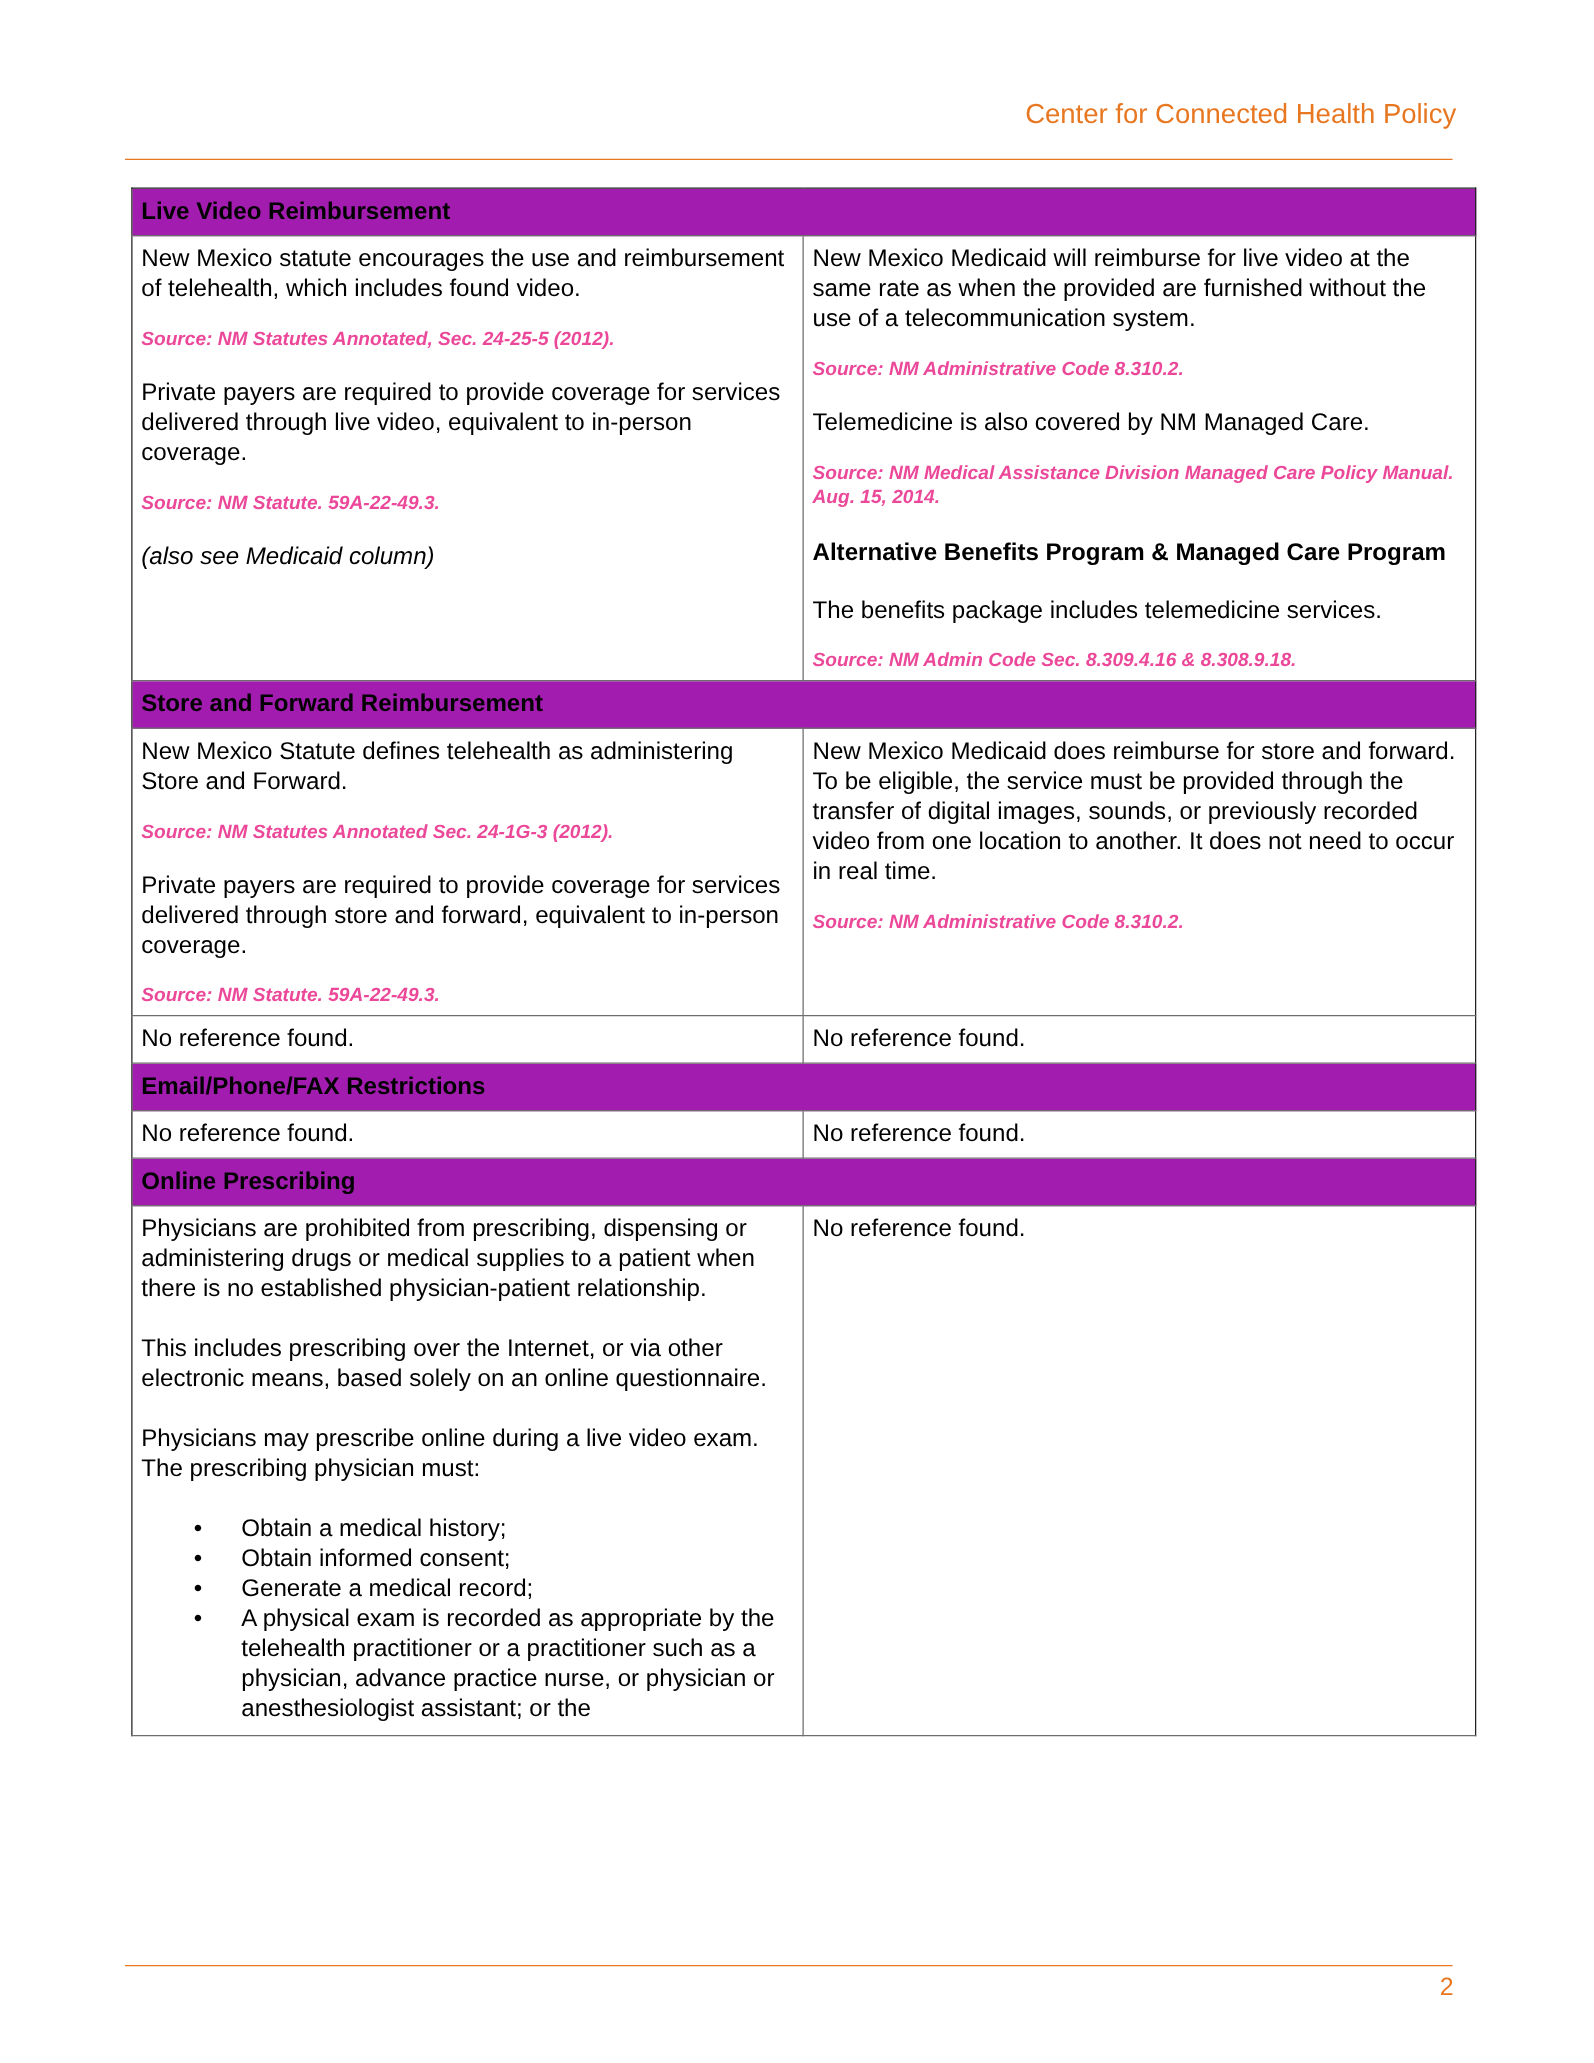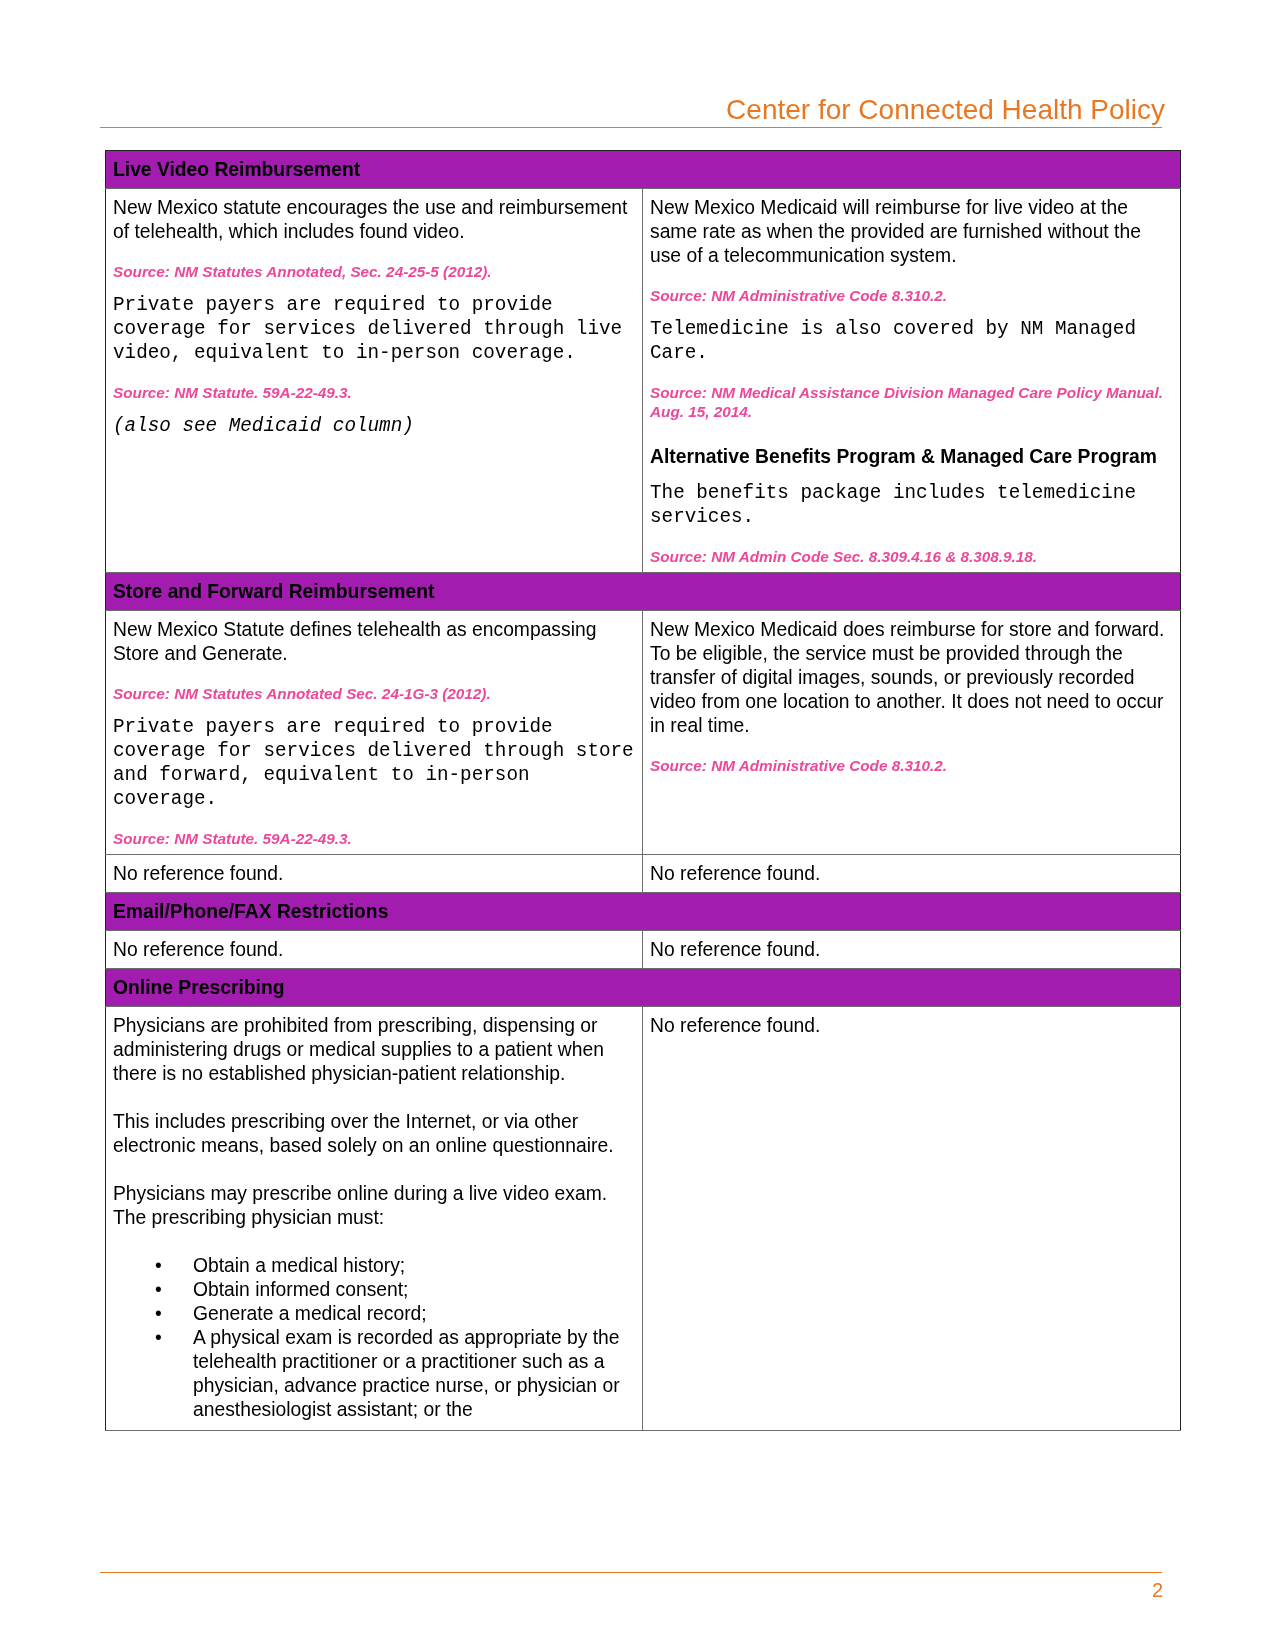--- a/index.html
+++ b/index.html
@@ -1,32 +1,32 @@
 <!DOCTYPE html>
 <html><head>
 <meta charset="utf-8">
 <style>
   html, body { margin:0; padding:0; background:#ffffff; }
   body { width:1275px; height:1650px; position:relative; overflow:hidden;
          font-family:"Liberation Sans", sans-serif; color:#000; }
-  .hdr-title { position:absolute; right:110px; top:94px; font-size:28px; color:#E87722; }
+  .hdr-title { position:absolute; right:110px; top:78px; font-size:22px; color:#E87722; }
   .hdr-rule { position:absolute; left:100px; width:1062px; top:127px; height:0; border-top:1px solid #E87722; }
   .ftr-rule { position:absolute; left:100px; width:1062px; top:1572px; height:0; border-top:1px solid #E87722; }
   .page-num { position:absolute; right:112px; top:1579px; font-size:20px; color:#E87722; }
 
   table.grid { position:absolute; left:105px; top:150px; width:1075px; border-collapse:collapse; table-layout:fixed; }
   table.grid td { border:1.5px solid #6d6d6d; vertical-align:top; padding:7px 7px 6px 7px; font-size:19.3px; line-height:24px; }
   table.grid tr:first-child td { border-top:1.5px solid #222; }
   table.grid td:first-child { border-left:1.5px solid #222; }
   table.grid td:last-child { border-right:1.5px solid #222; }
   td.sec { background:#a21caf; font-weight:bold; font-size:19.3px; padding:7px 7px 7px 7px; height:24px; }
   col.c1 { width:537px; } col.c2 { width:538px; }
   p { margin:0; }
   .src { color:#ec4899; font-weight:bold; font-style:italic; font-size:15.3px; line-height:19px; margin-top:18px; }
-  .gap { margin-top:12px;font-family:Liberation Mono, monospace; }
+  .gap { margin-top:22px; }
   .gap2 { margin-top:24px; }
   .ital { font-style:italic; }
   .bold { font-weight:bold; }
   ul.bul { margin:24px 0 0 0; padding:0 0 0 80px; list-style:none; }
   ul.bul li { position:relative; }
   ul.bul li::before { content:"•"; position:absolute; left:-38px; top:0; }
 </style>
 </head>
 <body>
 
@@ -60,21 +60,21 @@
       <p class="gap">The benefits package includes telemedicine services.</p>
       <p class="src">Source: NM Admin Code Sec. 8.309.4.16 &amp; 8.308.9.18.</p>
     </td>
   </tr>
 
   <tr>
     <td colspan="2" class="sec">Store and Forward Reimbursement</td>
   </tr>
   <tr>
     <td>
-      <p>New Mexico Statute defines telehealth as encompassing Store and Generate.</p>
+      <p>New Mexico Statute defines telehealth as administering Store and Forward.</p>
       <p class="src">Source: NM Statutes Annotated Sec. 24-1G-3 (2012).</p>
       <p class="gap">Private payers are required to provide coverage for services delivered through store and forward, equivalent to in-person coverage.</p>
       <p class="src">Source: NM Statute. 59A-22-49.3.</p>
     </td>
     <td>
       <p>New Mexico Medicaid does reimburse for store and forward.  To be eligible, the service must be provided through the transfer of digital images, sounds, or previously recorded video from one location to another.  It does not need to occur in real time.</p>
       <p class="src">Source: NM Administrative Code 8.310.2.</p>
     </td>
   </tr>
 

